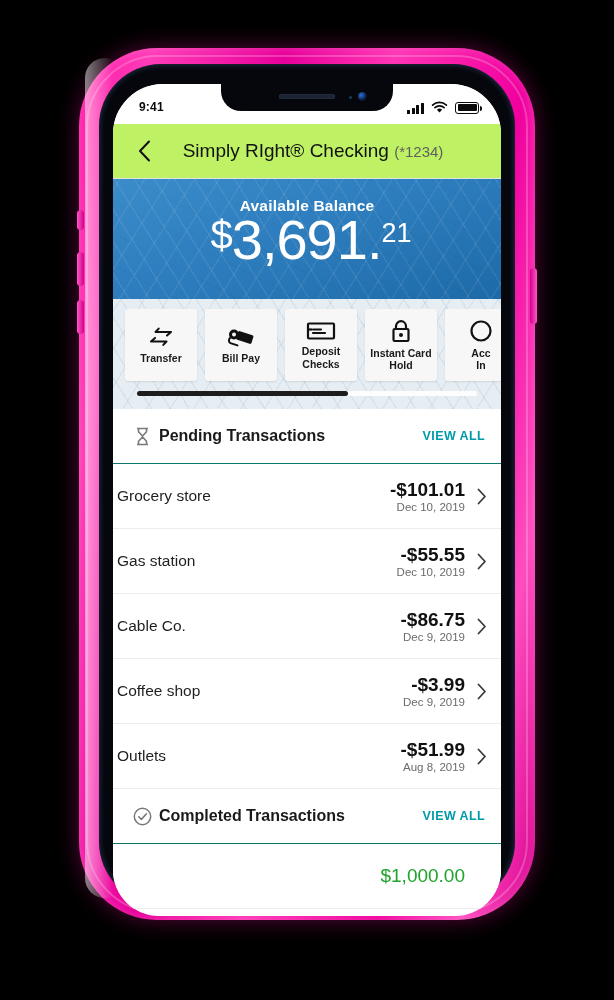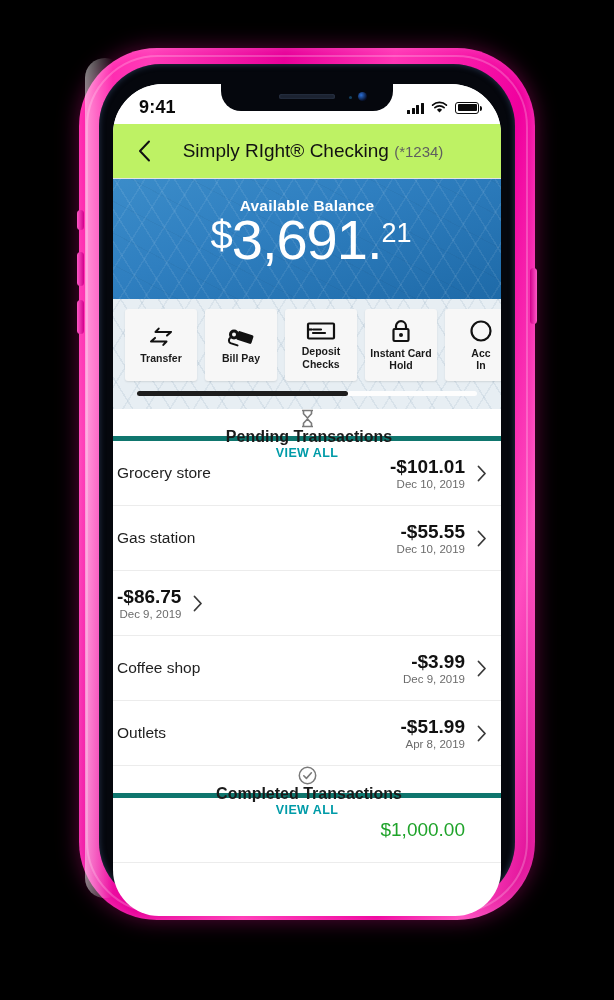--- a/index.html
+++ b/index.html
@@ -68,21 +68,21 @@
   }
   .camdot{ position:absolute; right:41px; top:12px; width:3px;height:3px;
     border-radius:50%; background:#14405f; }
 
   
   .statusbar{
     position:relative; height:40px; background:#fff; z-index:30;
     display:flex; align-items:center; justify-content:space-between;
     padding:6px 22px 0 26px;
   }
-  .clock{ font-size:18px; font-weight:700; color:#0a0a0a; letter-spacing:.2px; }
+  .clock{ font-size:12px; font-weight:700; color:#0a0a0a; letter-spacing:.2px; }
   .sysicons{ display:flex; align-items:flex-end; gap:7px; }
   .bars{ display:flex; align-items:flex-end; gap:1.6px; height:11px; }
   .bars i{ display:block; width:3px; background:#0a0a0a; border-radius:.5px; }
   .bars i:nth-child(1){height:4px;} .bars i:nth-child(2){height:6px;}
   .bars i:nth-child(3){height:9px;} .bars i:nth-child(4){height:11px;}
   .batt{ width:24px;height:12px;border:1.6px solid #0a0a0a;border-radius:3px;position:relative;}
   .batt::after{content:"";position:absolute;right:-4px;top:3px;width:2px;height:5px;
     background:#0a0a0a;border-radius:0 2px 2px 0;}
   .batt i{position:absolute;inset:1.5px;background:#0a0a0a;border-radius:1px;}
 
@@ -138,22 +138,22 @@
     line-height:1.15; font-weight:600; }
   .scrollwrap{
     position:relative; margin:10px 24px 0; height:5px;
     background:#fdfdfd; border-radius:3px;
   }
   .scrollwrap i{ position:absolute; left:0; top:0; height:100%;
     width:62%; background:#1d1d1d; border-radius:3px; }
 
   
   .secthead{
-    display:flex; align-items:center; height:32px; padding:0 16px;
-    background:#fff; border-bottom:5px solid #0f766e;flex-direction:column;
+    display:flex; align-items:center; height:55px; padding:0 16px;
+    background:#fff; border-bottom:1px solid #0f766e;
   }
   .secthead .ico{ width:26px; display:flex; justify-content:center; }
   .secthead .title{ flex:1; font-size:16px; font-weight:700; color:#1a1a1a;
     margin-left:4px; }
   .viewall{ font-size:12.5px; font-weight:700; letter-spacing:.4px;
     cursor:pointer; }
 
   
   .txrow{
     display:flex; align-items:center; height:65px; padding:0 14px 0 4px;
@@ -316,20 +316,21 @@
         <div class="txdate">Dec 10, 2019</div>
       </div>
       <div class="chev">
         <svg width="10" height="17" viewBox="0 0 10 17">
             <path d="M1.5 1.5 8 8.5l-6.5 7" stroke="#3a3a3a" stroke-width="1.8" fill="none" stroke-linecap="round" stroke-linejoin="round"></path>
           </svg>
       </div>
     </div>
 
     <div class="txrow">
+      <div class="txname">Cable Co.</div>
       <div class="txright">
         <div class="txamt">-$86.75</div>
         <div class="txdate">Dec 9, 2019</div>
       </div>
       <div class="chev">
         <svg width="10" height="17" viewBox="0 0 10 17">
             <path d="M1.5 1.5 8 8.5l-6.5 7" stroke="#3a3a3a" stroke-width="1.8" fill="none" stroke-linecap="round" stroke-linejoin="round"></path>
           </svg>
       </div>
     </div>
@@ -344,21 +345,21 @@
         <svg width="10" height="17" viewBox="0 0 10 17">
             <path d="M1.5 1.5 8 8.5l-6.5 7" stroke="#3a3a3a" stroke-width="1.8" fill="none" stroke-linecap="round" stroke-linejoin="round"></path>
           </svg>
       </div>
     </div>
 
     <div class="txrow">
       <div class="txname">Outlets</div>
       <div class="txright">
         <div class="txamt">-$51.99</div>
-        <div class="txdate">Apr 8, 2019</div>
+        <div class="txdate">Aug 8, 2019</div>
       </div>
       <div class="chev">
         <svg width="10" height="17" viewBox="0 0 10 17">
             <path d="M1.5 1.5 8 8.5l-6.5 7" stroke="#3a3a3a" stroke-width="1.8" fill="none" stroke-linecap="round" stroke-linejoin="round"></path>
           </svg>
       </div>
     </div>
 
     <div class="secthead">
       <div class="ico">

